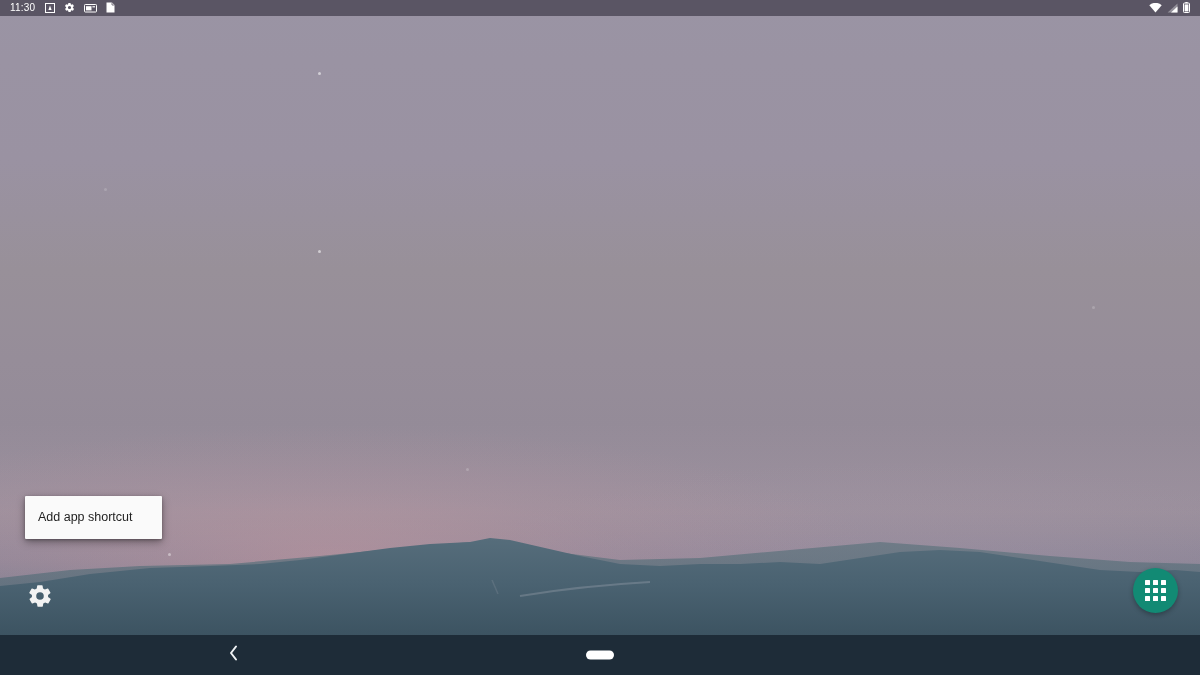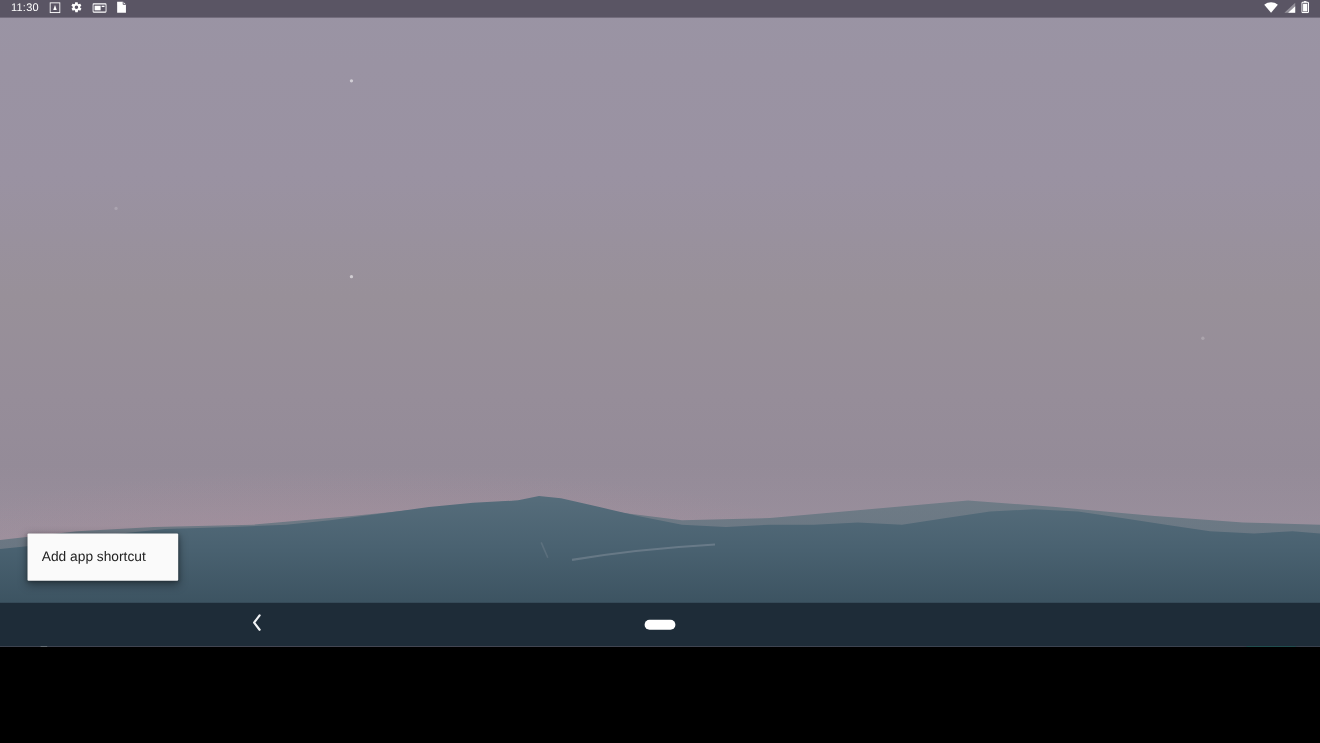--- a/index.html
+++ b/index.html
@@ -8,21 +8,21 @@
     width: 1200px;
     height: 675px;
     overflow: hidden;
     font-family: "Liberation Sans", sans-serif;
     background: #000;
   }
 
   #screen {
     position: relative;
     width: 1200px;
-    height: 588px;
+    height: 675px;
     overflow: hidden;
   }
 
   
   #wallpaper {
     position: absolute;
     left: 0; top: 0;
     width: 1200px;
     height: 675px;
     background:
@@ -109,21 +109,21 @@
     padding-left: 4px;
   }
   .status-left-icons { display: flex; align-items: center; gap: 9px; }
   .status-right { margin-left: auto; display: flex; align-items: center; gap: 5px; padding-right: 4px; }
   .sicon { display: block; }
 
   
   #context-menu {
     position: absolute;
     left: 25px;
-    top: 485px;
+    top: 496px;
     width: 137px;
     background: #fafafa;
     box-shadow: 0 3px 9px rgba(0,0,0,0.36), 0 1px 3px rgba(0,0,0,0.26);
     z-index: 30;
     padding: 4px 0;
     border-radius: 1px;
   }
   .menu-item {
     font-size: 12.5px;
     color: #232323;

